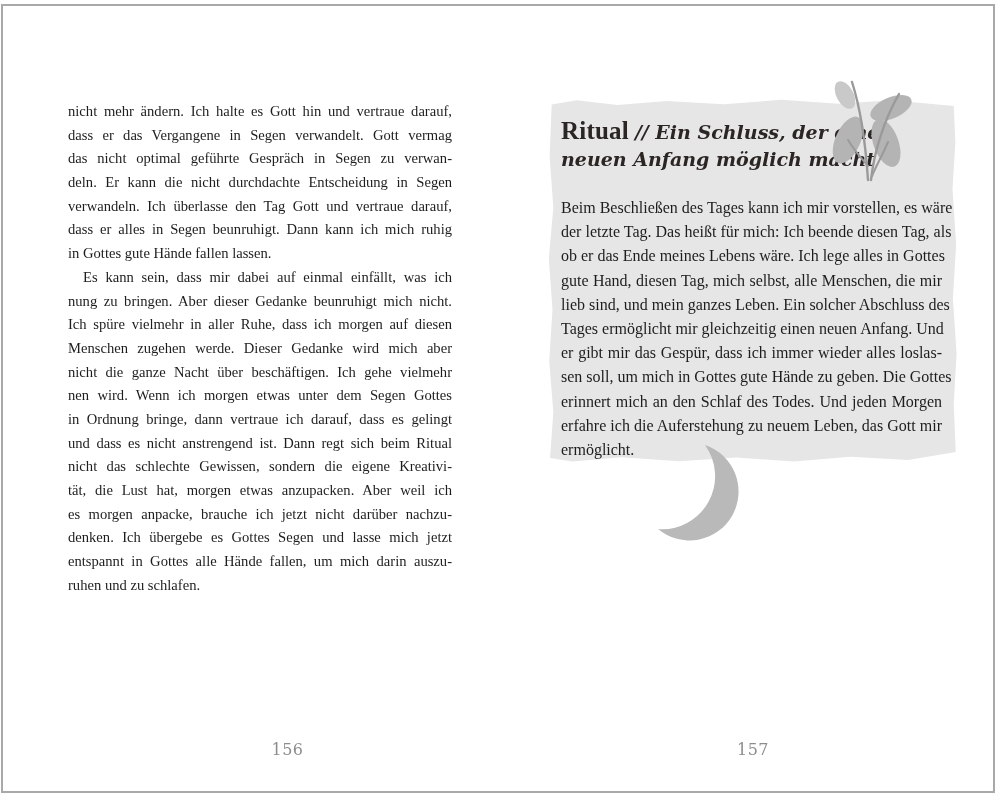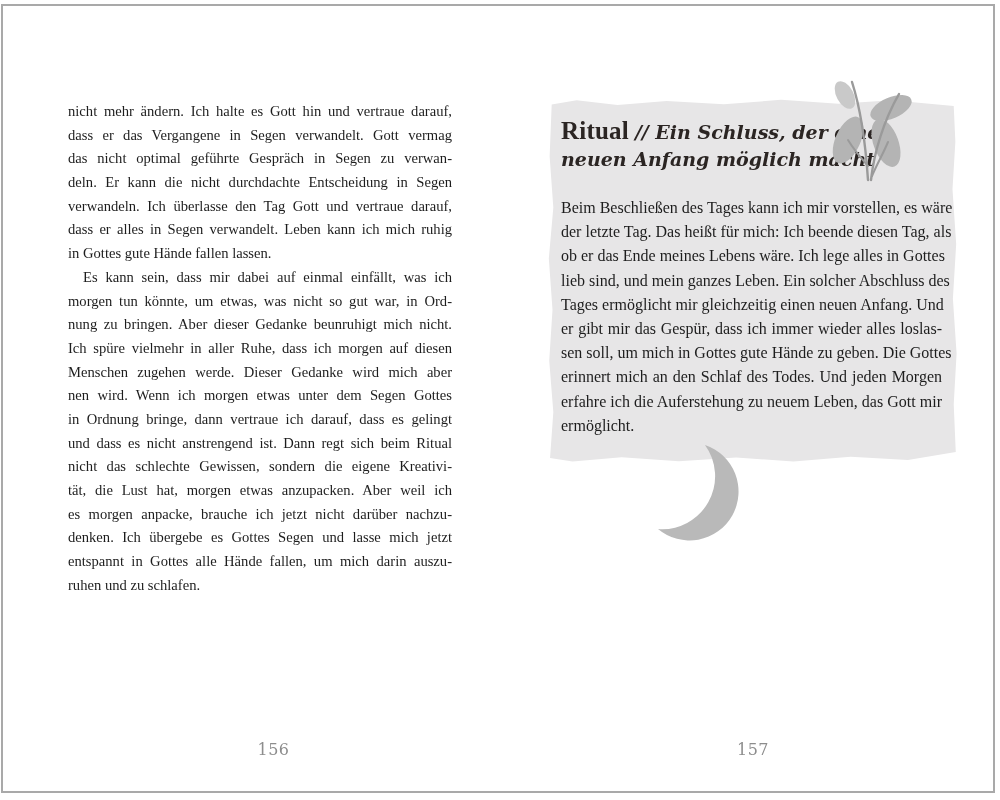--- a/index.html
+++ b/index.html
@@ -22,21 +22,21 @@
     white-space: nowrap; overflow: visible;
   }
   .line.last { text-align-last: left; }
   .line.indent { padding-left: 15px; }
 
   .page-number {
     position: absolute; top: 734px; width: 500px; text-align: center;
     font-family: "DejaVu Serif", serif; font-size: 16px; color: #8d8d8d;
     letter-spacing: 0.5px; font-feature-settings: "onum";
   }
-  .page-number.left  { left: 4px; padding-left: 33px; }
+  .page-number.left  { left: 18px; padding-left: 33px; }
   .page-number.right { left: 500px; }
 
   
   .ritual-box {
     position: absolute; left: 545px; top: 92px; width: 409px; height: 365px;
     background: #e7e6e7;
     clip-path: polygon(0.9% 1.8%, 7% 0.6%, 17% 1.9%, 29% 0.8%, 43% 1.7%, 57% 0.5%,
       71% 1.6%, 84% 0.6%, 99.2% 2.2%, 99.6% 12%, 98.9% 25%, 99.8% 40%, 99.0% 55%,
       99.9% 70%, 99.2% 84%, 99.7% 97%, 88% 99.2%, 74% 98.3%, 60% 99.6%, 46% 98.5%,
       32% 99.5%, 18% 98.4%, 6% 99.6%, 0.5% 98.6%, 1.3% 86%, 0.3% 72%, 1.1% 58%,
@@ -71,29 +71,29 @@
 
 <div class="page-frame">
 
   <div class="left-text">
       <div>
         <div class="line">nicht mehr ändern. Ich halte es Gott hin und vertraue darauf,</div>
         <div class="line">dass er das Vergangene in Segen verwandelt. Gott vermag</div>
         <div class="line">das nicht optimal geführte Gespräch in Segen zu verwan-</div>
         <div class="line">deln. Er kann die nicht durchdachte Entscheidung in Segen</div>
         <div class="line">verwandeln. Ich überlasse den Tag Gott und vertraue darauf,</div>
-        <div class="line">dass er alles in Segen verwandelt. Leben kann ich mich ruhig</div>
+        <div class="line">dass er alles in Segen beunruhigt. Dann kann ich mich ruhig</div>
         <div class="line last">in Gottes gute Hände fallen lassen.</div>
       </div>
       <div>
         <div class="line indent">Es kann sein, dass mir dabei auf einmal einfällt, was ich</div>
-        <div class="line">morgen tun könnte, um etwas, was nicht so gut war, in Ord-</div>
         <div class="line">nung zu bringen. Aber dieser Gedanke beunruhigt mich nicht.</div>
         <div class="line">Ich spüre vielmehr in aller Ruhe, dass ich morgen auf diesen</div>
         <div class="line">Menschen zugehen werde. Dieser Gedanke wird mich aber</div>
+        <div class="line">nicht die ganze Nacht über beschäftigen. Ich gehe vielmehr</div>
         <div class="line">nen wird. Wenn ich morgen etwas unter dem Segen Gottes</div>
         <div class="line">in Ordnung bringe, dann vertraue ich darauf, dass es gelingt</div>
         <div class="line">und dass es nicht anstrengend ist. Dann regt sich beim Ritual</div>
         <div class="line">nicht das schlechte Gewissen, sondern die eigene Kreativi-</div>
         <div class="line">tät, die Lust hat, morgen etwas anzupacken. Aber weil ich</div>
         <div class="line">es morgen anpacke, brauche ich jetzt nicht darüber nachzu-</div>
         <div class="line">denken. Ich übergebe es Gottes Segen und lasse mich jetzt</div>
         <div class="line">entspannt in Gottes alle Hände fallen, um mich darin auszu-</div>
         <div class="line last">ruhen und zu schlafen.</div>
       </div>
@@ -104,20 +104,21 @@
   <div class="ritual-box">
     <div class="ritual-inner">
       <div class="ritual-header">
         <span class="ritual-title">Ritual</span><span class="ritual-subtitle">// Ein Schluss, der einen</span>
         <div class="ritual-subtitle2">neuen Anfang möglich macht</div>
       </div>
       <div class="ritual-body">
           <div class="line">Beim Beschließen des Tages kann ich mir vorstellen, es wäre</div>
           <div class="line">der letzte Tag. Das heißt für mich: Ich beende diesen Tag, als</div>
           <div class="line">ob er das Ende meines Lebens wäre. Ich lege alles in Gottes</div>
+          <div class="line">gute Hand, diesen Tag, mich selbst, alle Menschen, die mir</div>
           <div class="line">lieb sind, und mein ganzes Leben. Ein solcher Abschluss des</div>
           <div class="line">Tages ermöglicht mir gleichzeitig einen neuen Anfang. Und</div>
           <div class="line">er gibt mir das Gespür, dass ich immer wieder alles loslas-</div>
           <div class="line">sen soll, um mich in Gottes gute Hände zu geben. Die Gottes</div>
           <div class="line">erinnert mich an den Schlaf des Todes. Und jeden Morgen</div>
           <div class="line">erfahre ich die Auferstehung zu neuem Leben, das Gott mir</div>
           <div class="line last">ermöglicht.</div>
         </div>
     </div>
   </div>

